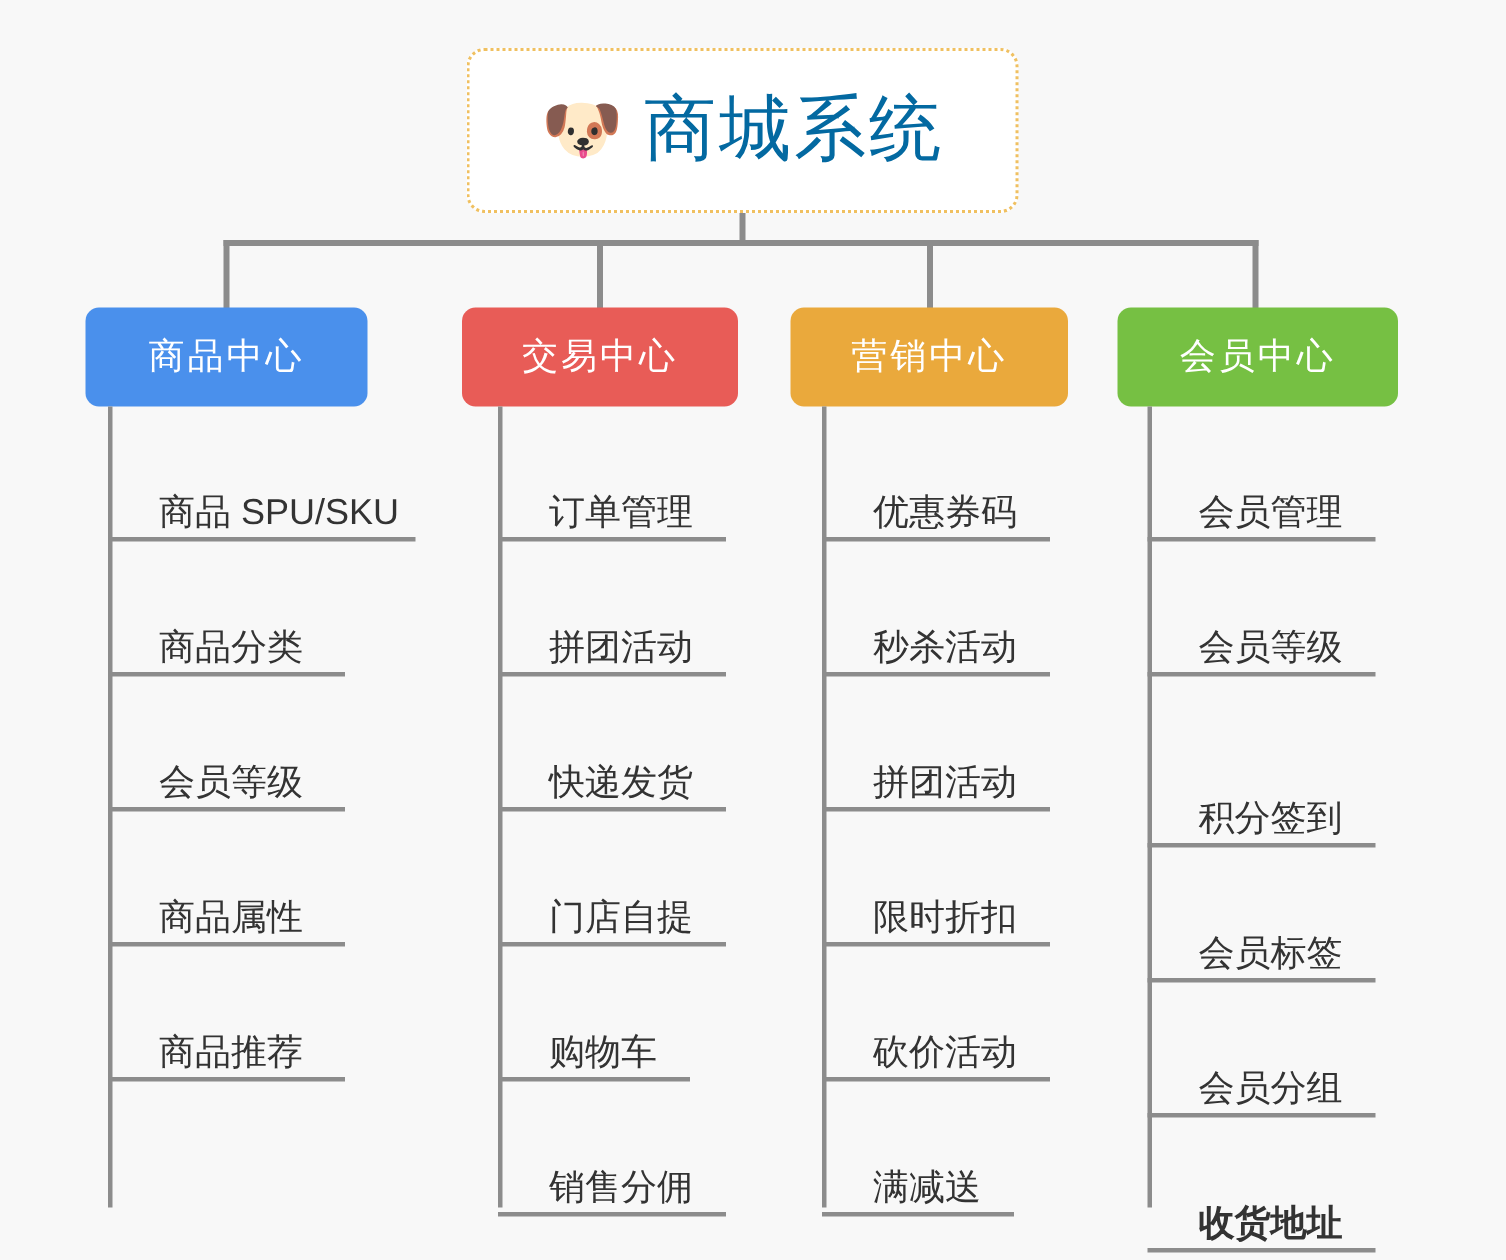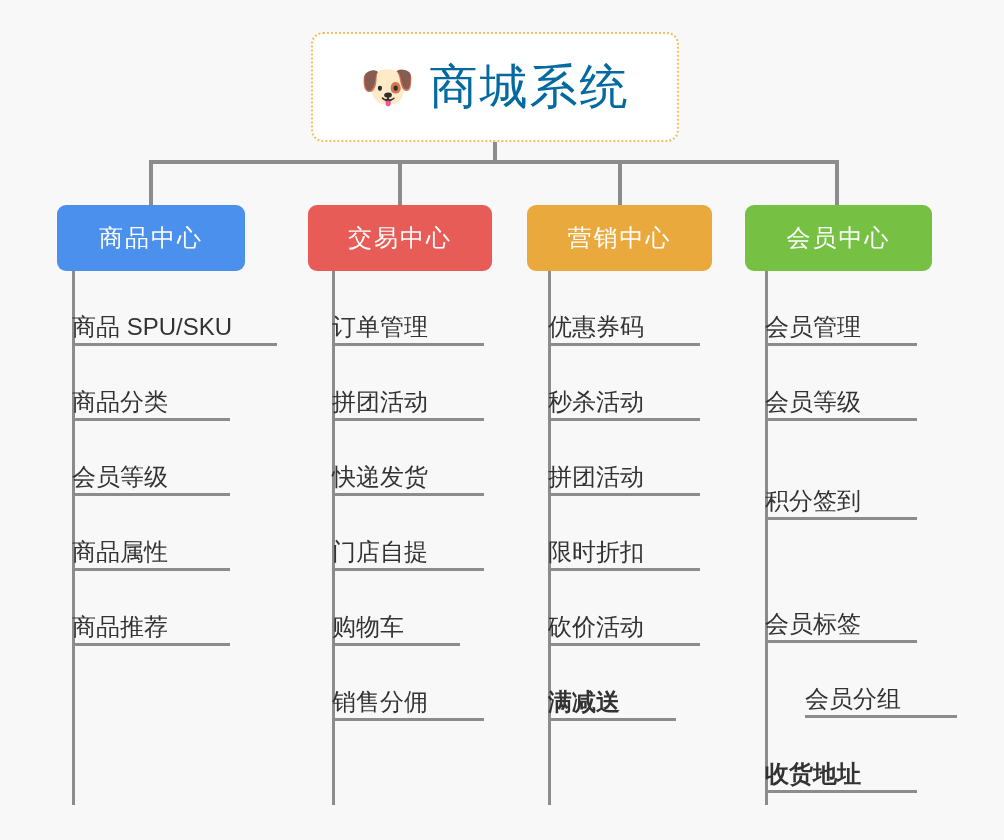--- a/index.html
+++ b/index.html
@@ -100,25 +100,26 @@
   }
   .spine {
     position: absolute;
     left: 0;
     top: 0;
     width: 3px;
     background: #8c8c8c;
   }
   .item {
     position: relative;
-    height: 75px;
+    height: 90px;
     box-sizing: border-box;
     border-bottom: 3px solid #8c8c8c;
     display: flex;
     align-items: flex-end;
+    padding-left: 34px;
     padding-bottom: 2px;
   }
   .item-label {
     font-size: 24px;
     color: #333333;
     line-height: 1.15;
     white-space: nowrap;
   }
 </style>
 </head>
@@ -200,39 +201,39 @@
       </div>
       <div class="item" style="width: 152px;">
         <span class="item-label">拼团活动</span>
       </div>
       <div class="item" style="width: 152px;">
         <span class="item-label">限时折扣</span>
       </div>
       <div class="item" style="width: 152px;">
         <span class="item-label">砍价活动</span>
       </div>
-      <div class="item" style="width: 128px; font-weight: bold;">
+      <div class="item" style="width: 128px;">
         <span class="item-label">满减送</span>
       </div>
     </div>
   <div class="col" id="col-3" style="left: 765px;">
     <div class="spine" style="height: 534px;"></div>
   <div class="item" style="width: 152px;">
         <span class="item-label">会员管理</span>
       </div>
       <div class="item" style="width: 152px;">
         <span class="item-label">会员等级</span>
       </div>
       <div class="item" style="width: 152px; margin-top: 24px;">
         <span class="item-label">积分签到</span>
       </div>
-      <div class="item" style="width: 152px; margin-top: 48px;">
+      <div class="item" style="width: 152px;">
         <span class="item-label">会员标签</span>
       </div>
-      <div class="item" style="width: 152px; margin-left: 40px;">
+      <div class="item" style="width: 152px;">
         <span class="item-label">会员分组</span>
       </div>
       <div class="item" style="width: 152px; font-weight: bold;">
         <span class="item-label">收货地址</span>
       </div>
     </div>
 
 </div>
 
 </body></html>

